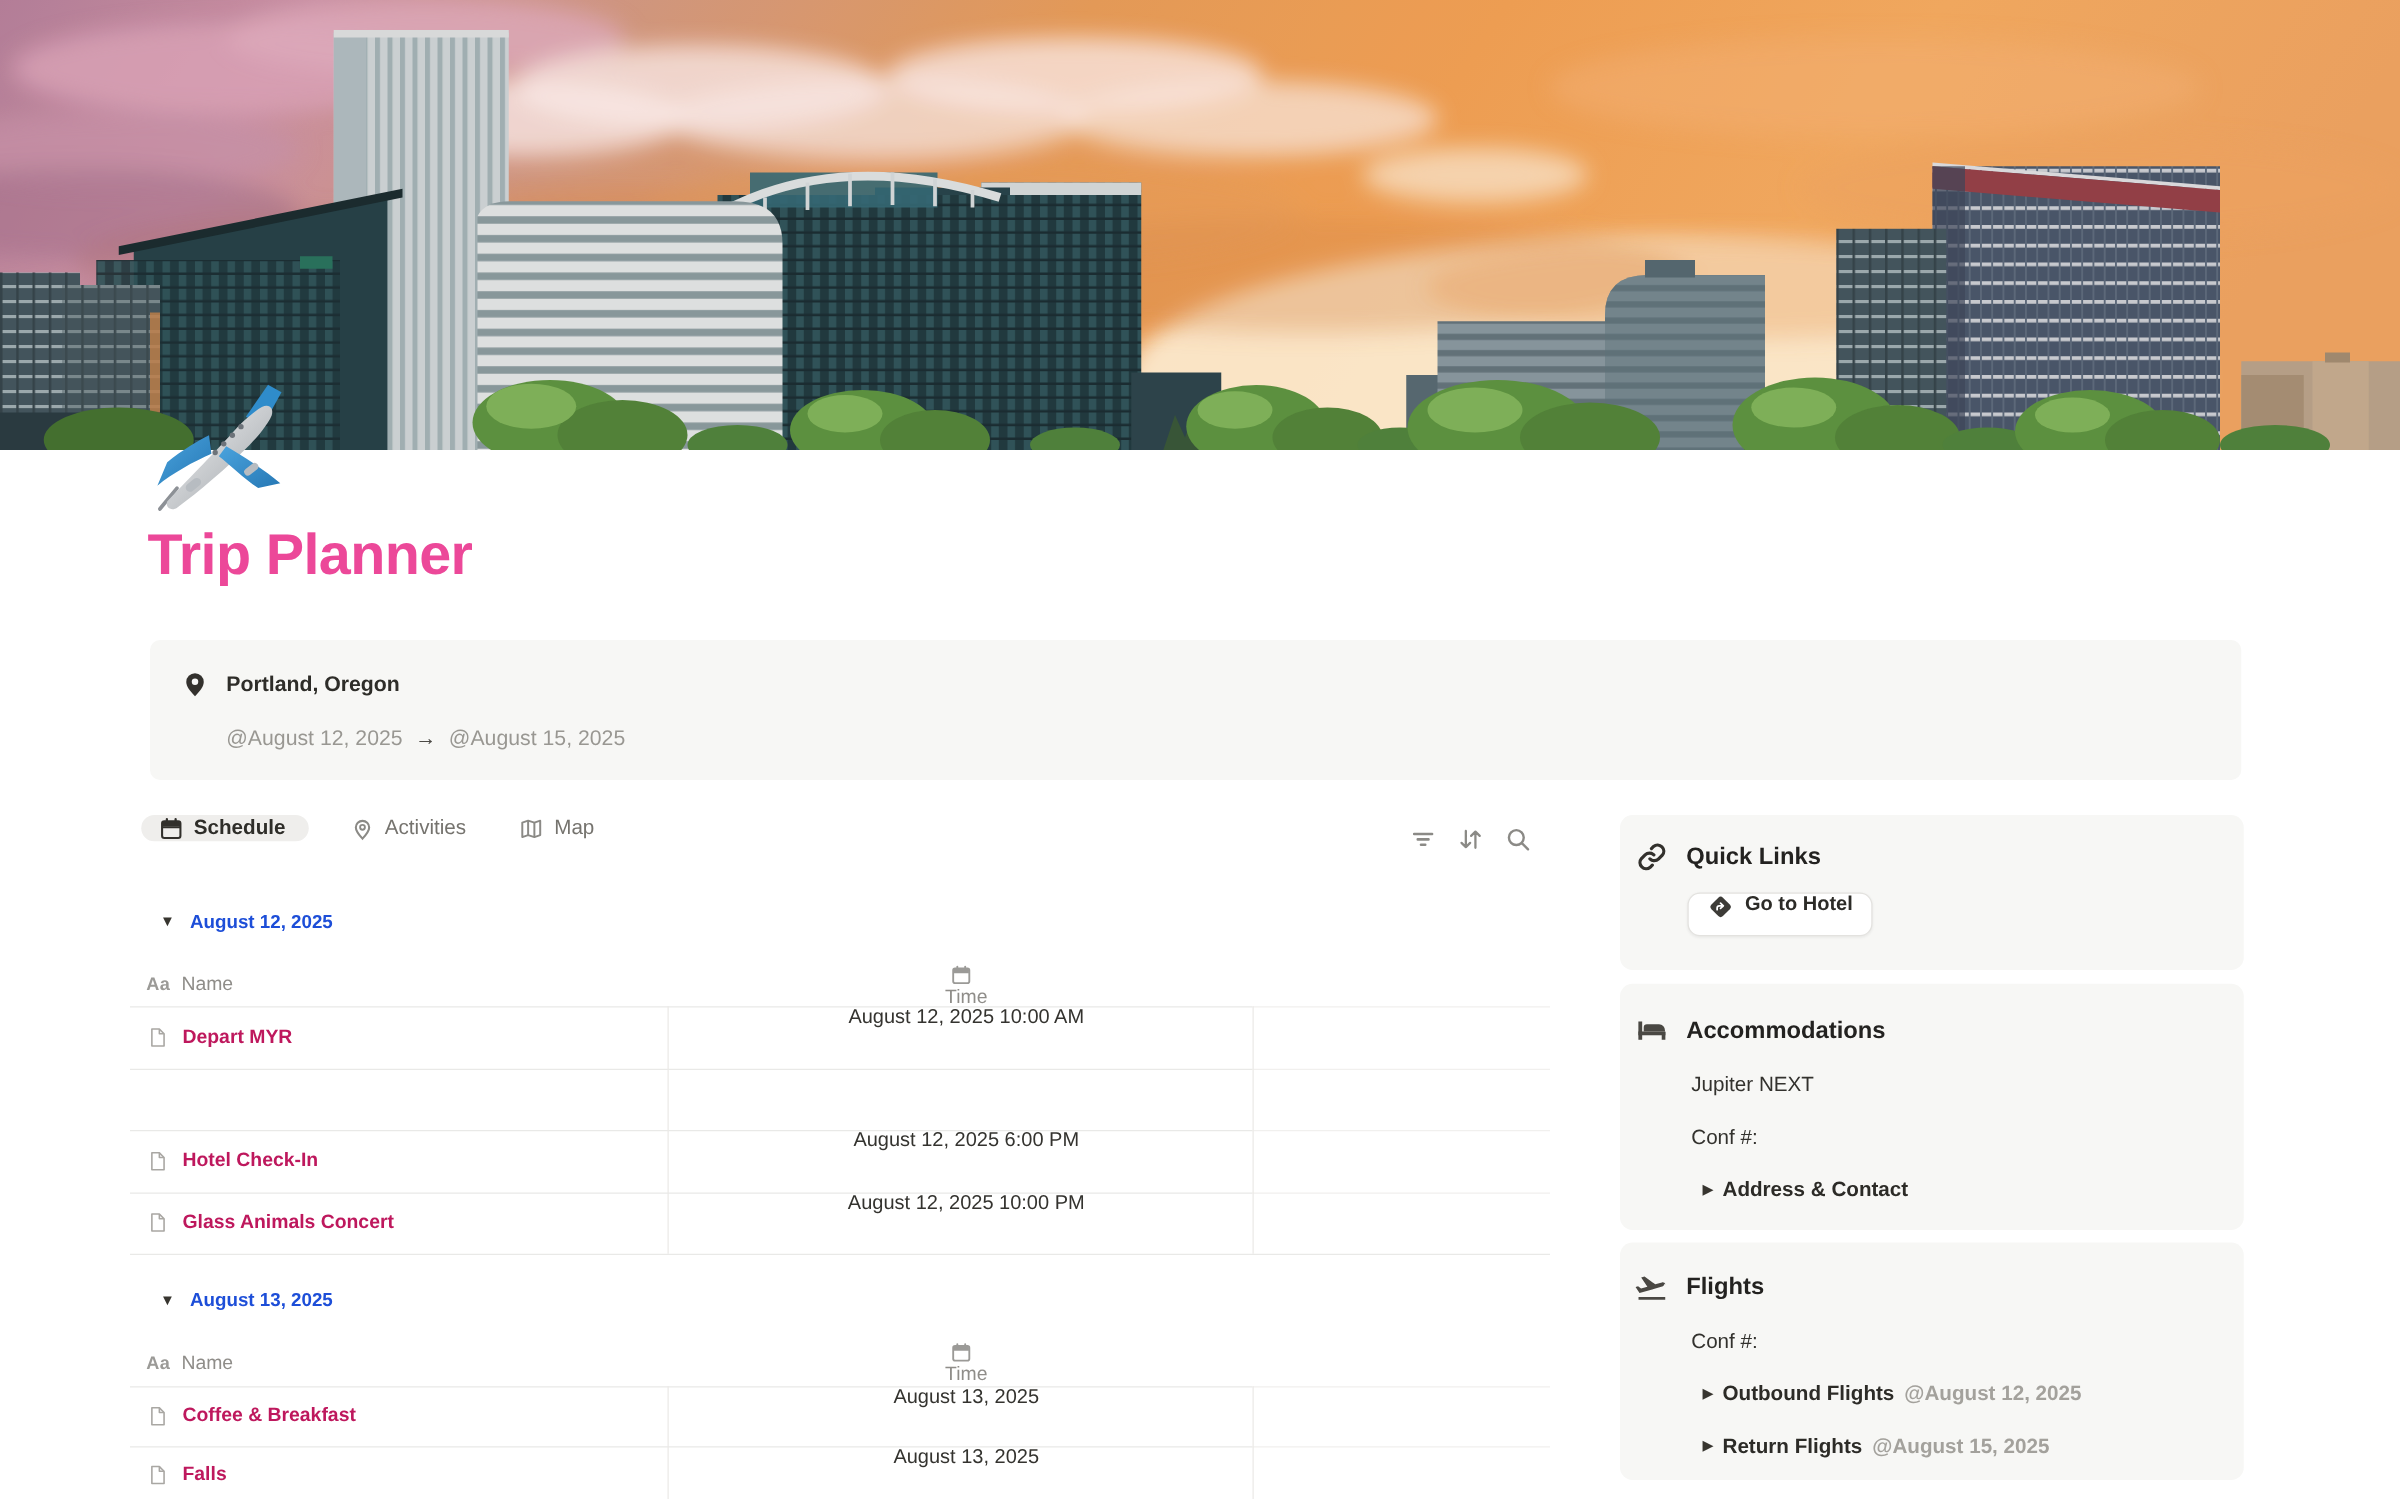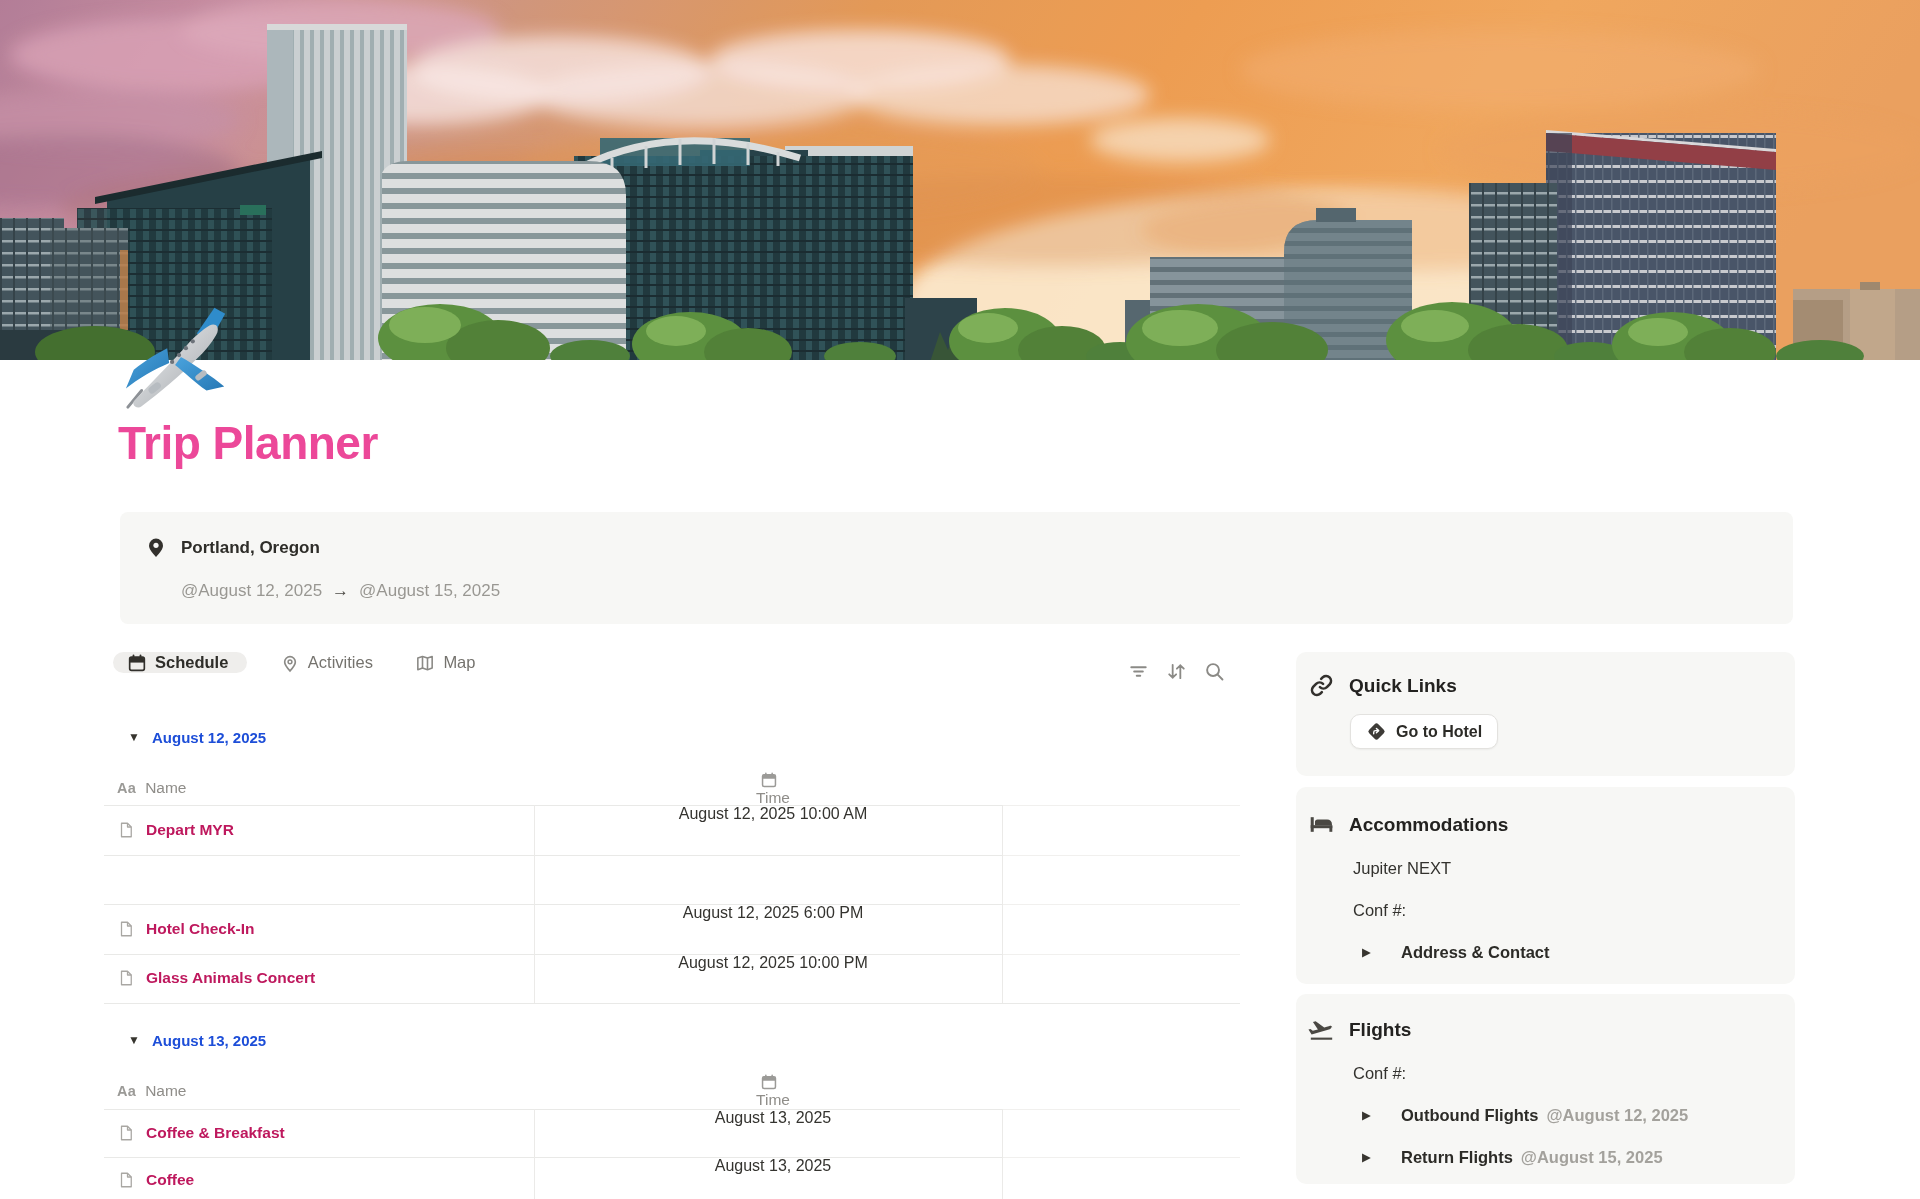--- a/index.html
+++ b/index.html
@@ -67,23 +67,23 @@
   .cell-time { font-size:16px; color:#34332f; }
 
   
   .card { position:absolute; left:0; width:499px; background:#f7f7f5; border-radius:10px; }
   .card-title { position:absolute; left:12px; display:flex; align-items:center; }
   .card-title .cticon { display:inline-flex; width:27px; height:27px; margin-right:14px; }
   .card-title .ctlabel { font-size:19px; font-weight:700; color:#232220; }
   .card-line { position:absolute; left:57px; font-size:16.5px; color:#33322e; line-height:27px; }
   .toggle-line { position:absolute; left:66px; display:flex; align-items:center; cursor:pointer; line-height:27px; }
   .toggle-line .tri { font-size:11.5px; color:#37352f; width:13px; }
-  .toggle-line .tg-label { margin-left:26px; font-size:16.5px; font-weight:600; color:#2c2b27; }
+  .toggle-line .tg-label { margin-left:3px; font-size:16.5px; font-weight:600; color:#2c2b27; }
   .toggle-line .tg-date { margin-left:8px; font-size:16.5px; font-weight:600; color:#a3a19c; }
-  .hotel-btn { position:absolute; left:54px; top:62px; height:35px; display:inline-flex; align-items:center;
+  .hotel-btn { position:absolute; left:54px; top:62px; height:35px; display:inline-flex; 
                background:#ffffff; border:1px solid #e3e2df; border-radius:10px; padding:0 15px;
                box-shadow:0 1px 2px rgba(15,15,15,.05); cursor:pointer; }
   .hotel-btn .bicon { display:inline-flex; width:21px; height:21px; margin-right:9px; }
   .hotel-btn .blabel { font-size:16px; font-weight:600; color:#2c2b27; }
 </style>
 </head>
 <body>
 
 <div class="page">
 
@@ -444,21 +444,21 @@
           </div>
       </div>
       <div class="t-row" style="top:83.5px; height:47.5px;">
         <div class="c-name">
             <span class="row-ico">
               <svg viewBox="0 0 24 24">
                 <path d="M6 3 h8 l5 5 v13 H6 z" fill="#ffffff" stroke="#a9a7a3" stroke-width="1.7" stroke-linejoin="round"></path>
                 <path d="M14 3 v5 h5" fill="none" stroke="#a9a7a3" stroke-width="1.7" stroke-linejoin="round"></path>
               </svg>
             </span>
-            <span class="cell-name">Coffee</span>
+            <span class="cell-name">Falls</span>
           </div>
         <div class="c-time">
             <span class="cell-time">August 13, 2025</span>
           </div>
       </div>
 
       <div class="hline" style="top:36px;"></div>
         <div class="hline-faint" style="top:36px;"></div>
       <div class="hline" style="top:83.5px;"></div>
         <div class="hline-faint" style="top:83.5px;"></div>

